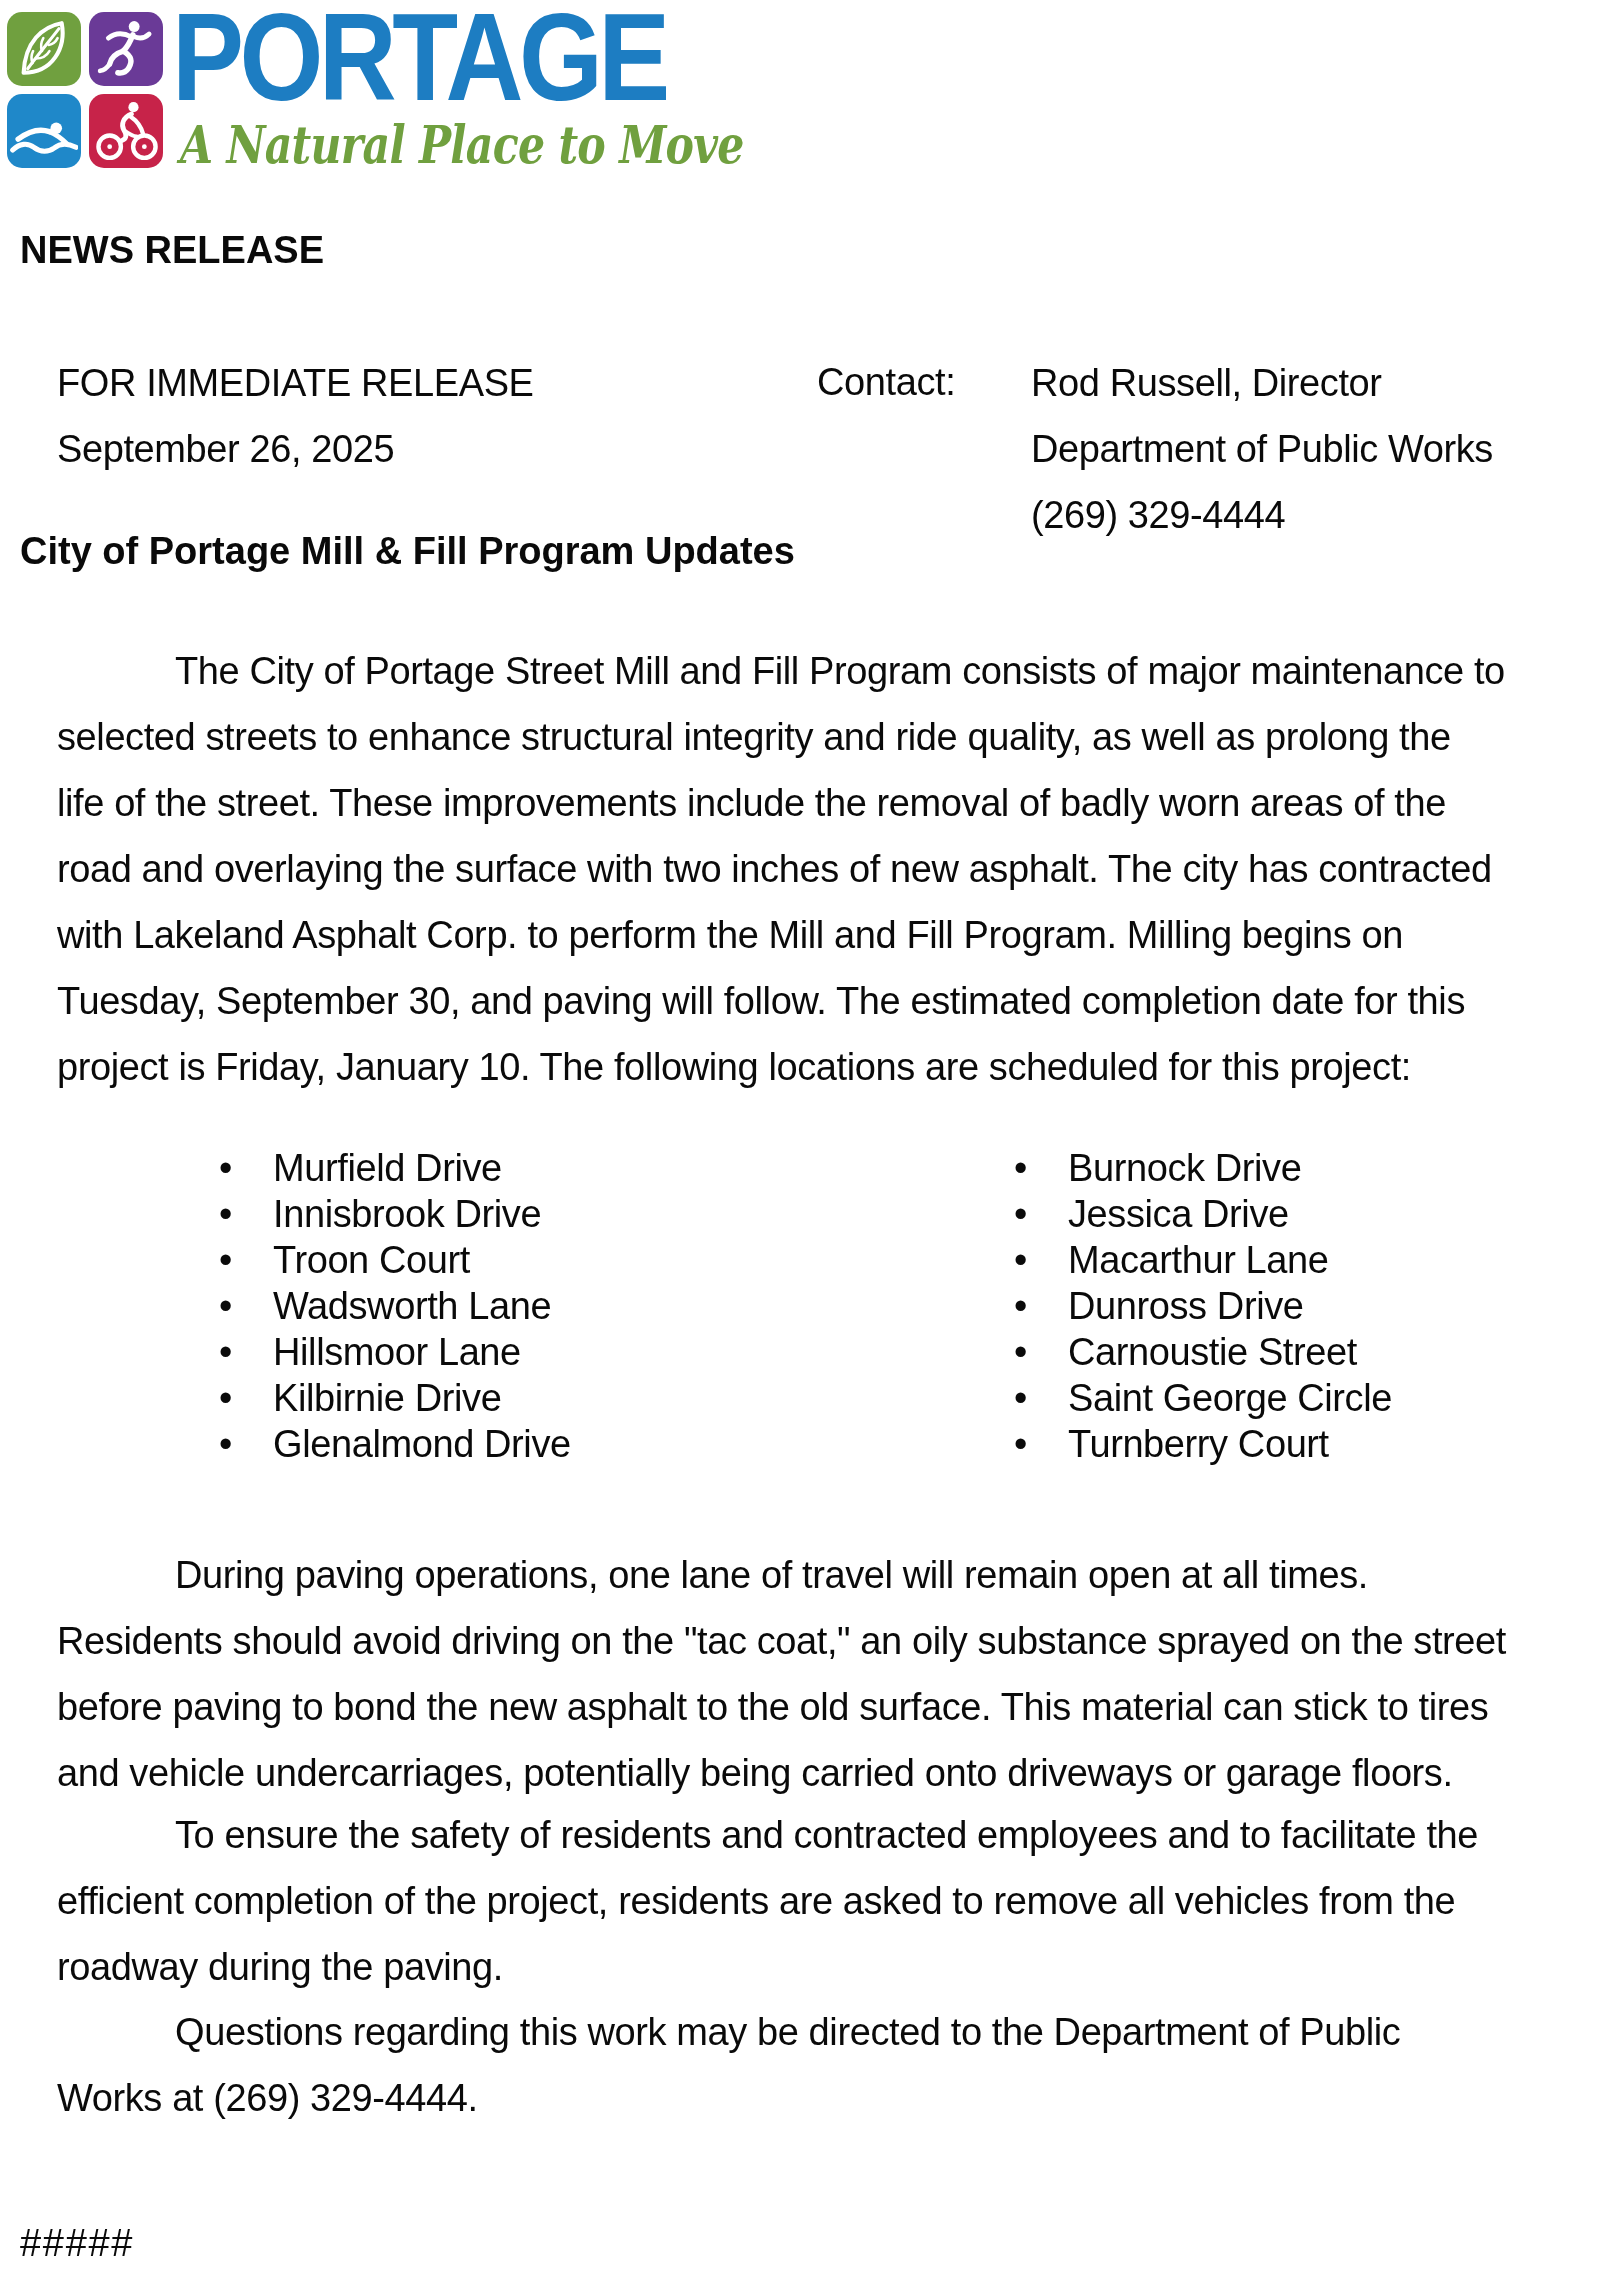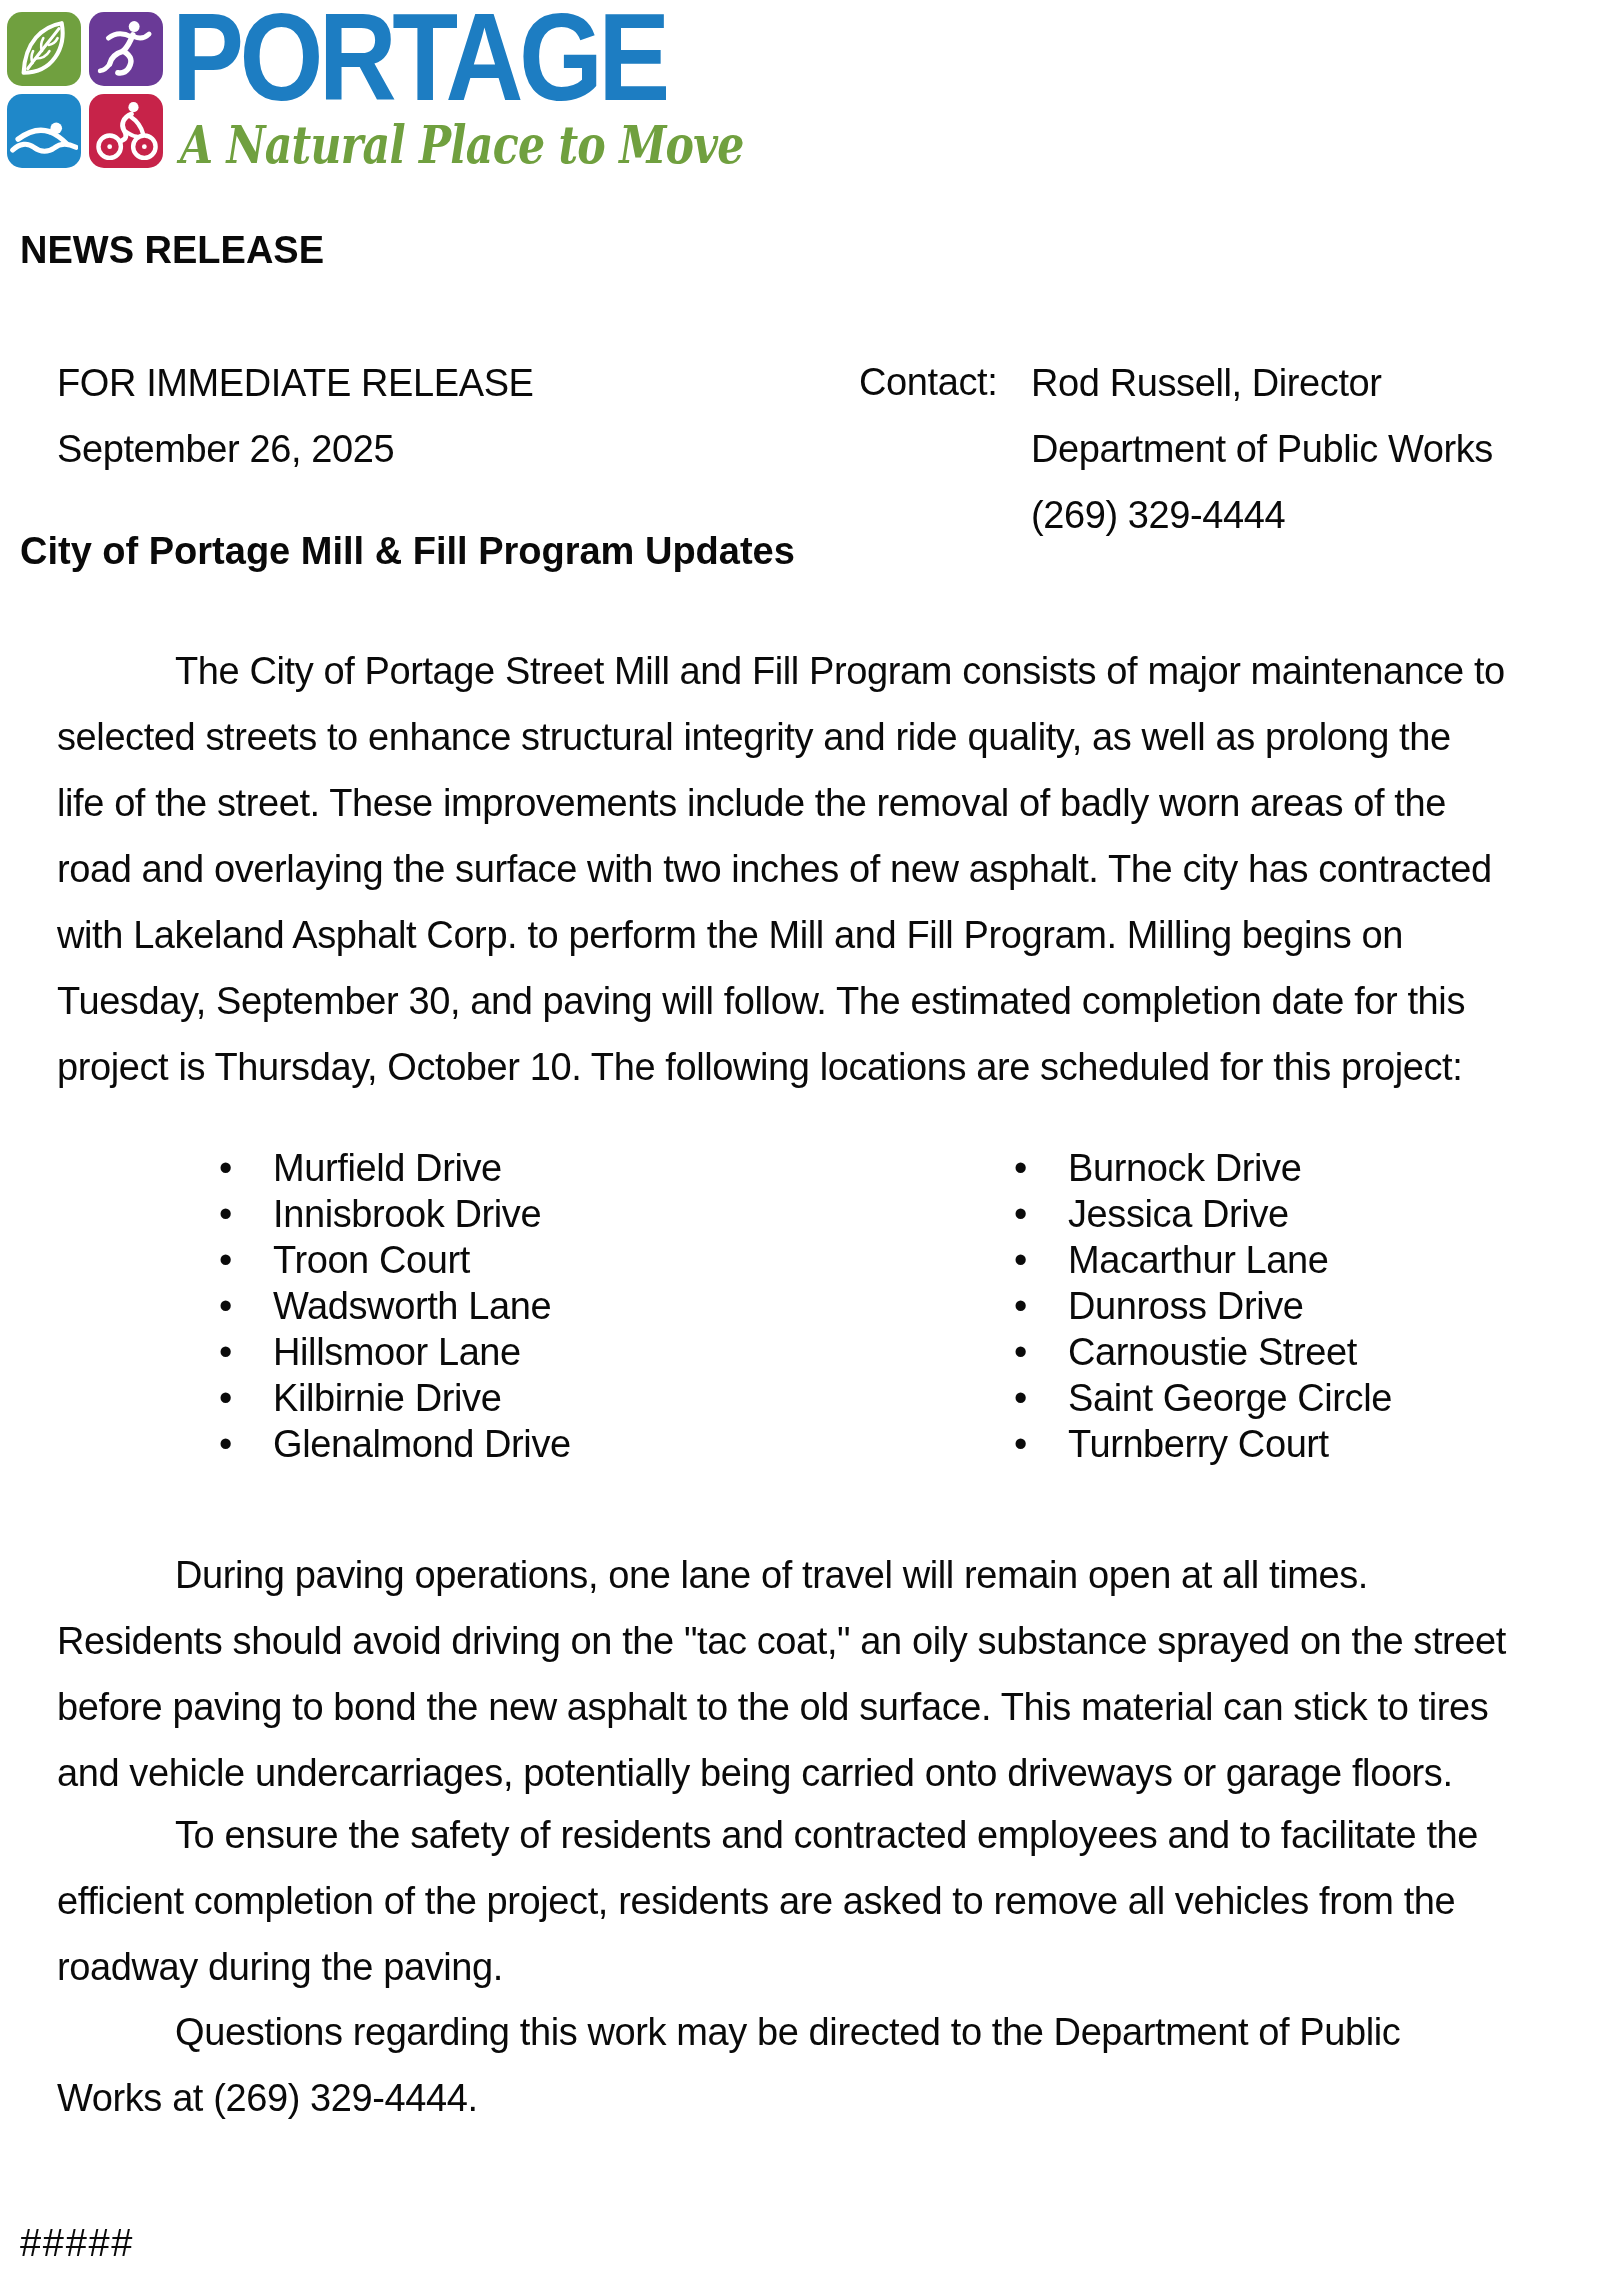--- a/index.html
+++ b/index.html
@@ -42,21 +42,21 @@
     font-style:italic;font-weight:bold;
     font-size:52px;line-height:1;letter-spacing:-0.9px;
     color:#70a03f;
     transform:scaleX(0.82);transform-origin:left top;
     white-space:nowrap;
   }
 
   
   .news-release{top:229px;font-weight:bold;letter-spacing:0;}
   .release-block{left:57px;top:350px;line-height:64px;}
-  .contact-label{left:859px;top:350px;line-height:64px;}
+  .contact-label{left:817px;top:350px;line-height:64px;}
   .contact-lines{left:1031px;top:350px;line-height:64px;}
   .doc-title{top:530px;font-weight:bold;letter-spacing:0;}
 
   
   .para1{top:638px;}
   .para2{top:1542px;}
   .para3{top:1802px;}
   .para4{top:1999px;}
 
   
@@ -135,21 +135,21 @@
 
   <div class="abs center doc-title">City of Portage Mill &amp; Fill Program Updates</div>
 
   <div class="abs para para1">
     <div class="line indent">The City of Portage Street Mill and Fill Program consists of major maintenance to</div>
     <div class="line">selected streets to enhance structural integrity and ride quality, as well as prolong the</div>
     <div class="line">life of the street. These improvements include the removal of badly worn areas of the</div>
     <div class="line">road and overlaying the surface with two inches of new asphalt. The city has contracted</div>
     <div class="line">with Lakeland Asphalt Corp. to perform the Mill and Fill Program. Milling begins on</div>
     <div class="line">Tuesday, September 30, and paving will follow. The estimated completion date for this</div>
-    <div class="line">project is Thursday, October 10. The following locations are scheduled for this project:</div>
+    <div class="line">project is Friday, January 10. The following locations are scheduled for this project:</div>
   </div>
 
   <ul class="abs bullets bullets-left">
     <li>Murfield Drive</li>
     <li>Innisbrook Drive</li>
     <li>Troon Court</li>
     <li>Wadsworth Lane</li>
     <li>Hillsmoor Lane</li>
     <li>Kilbirnie Drive</li>
     <li>Glenalmond Drive</li>

